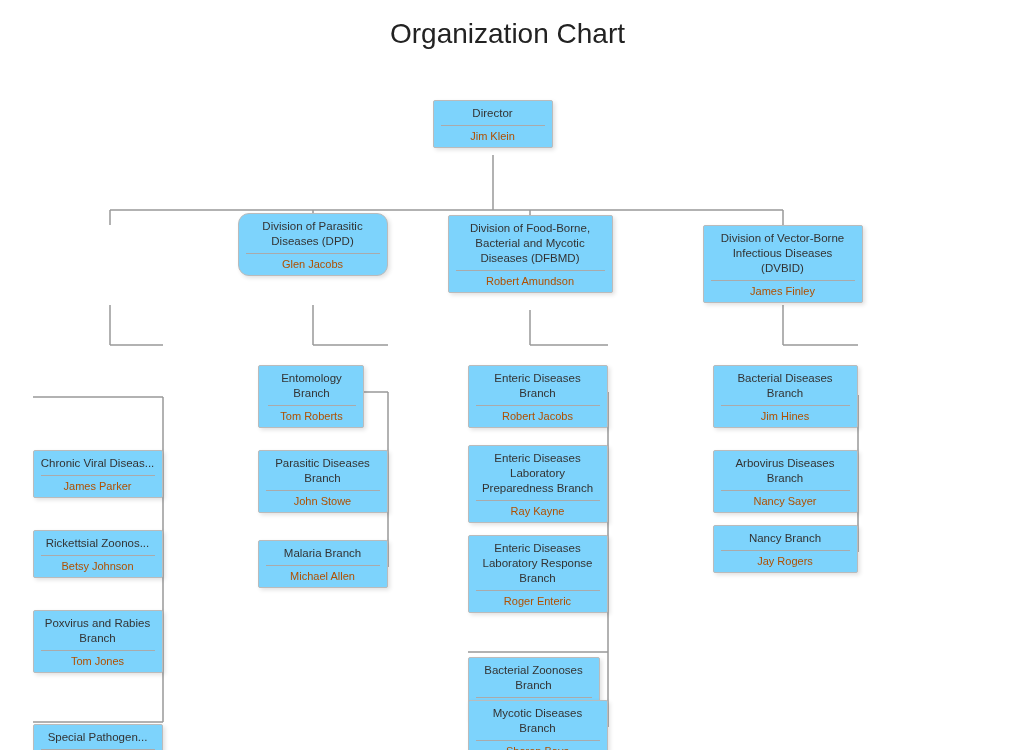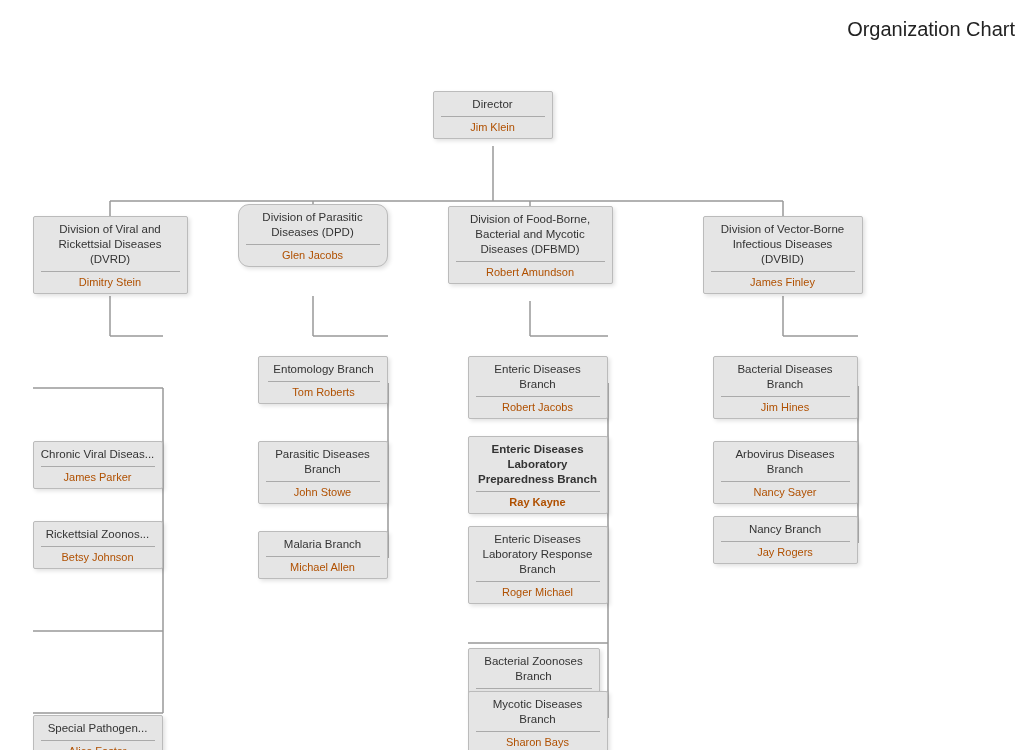--- a/index.html
+++ b/index.html
@@ -6,42 +6,42 @@
     body {
       background: #fff;
       font-family: Arial, sans-serif;
       font-size: 12px;
       color: #333;
       width: 1015px;
       min-height: 750px;
       overflow-x: hidden;
     }
     h1 {
-      text-align: right;
-      font-size: 20px;
+      text-align: center;
+      font-size: 28px;
       font-weight: normal;
       padding: 18px 0 10px 0;
       color: #222;
     }
     .chart-container {
       width: 100%;
       padding: 0 10px 20px 10px;
     }
 
     
     .org-chart {
       position: relative;
       width: 990px;
       margin: 0 auto;
     }
 
     
     .node-box {
       position: absolute;
-      background: #e5e5e5;
+      background: #7dd3fc;
       border: 1px solid #bbb;
       border-radius: 2px;
       text-align: center;
       padding: 5px 7px;
       box-shadow: 2px 2px 4px rgba(0,0,0,0.12);
     }
     .node-box .ntitle {
       font-size: 11.5px;
       color: #333;
       line-height: 1.3;
@@ -125,25 +125,20 @@
       <line x1="700" y1="417" x2="845" y2="417"></line>
       <line x1="700" y1="492" x2="845" y2="492"></line>
     </svg>
 
     <div class="node-box" style="left:420px; top:40px; width:120px;">
       <div class="ntitle">Director</div>
       <hr>
       <div class="nname">Jim Klein</div>
     </div>
 
-    <div class="node-box" style="left:20px; top:165px; width:155px;">
-      <div class="ntitle">Division of Viral and Rickettsial Diseases (DVRD)</div>
-      <hr>
-      <div class="nname">Dimitry Stein</div>
-    </div>
 
     <div class="node-box" style="left:225px; top:153px; width:150px;border-radius:11px;">
       <div class="ntitle">Division of Parasitic Diseases (DPD)</div>
       <hr>
       <div class="nname">Glen Jacobs</div>
     </div>
 
     <div class="node-box" style="left:435px; top:155px; width:165px;">
       <div class="ntitle">Division of Food-Borne, Bacterial and Mycotic Diseases (DFBMD)</div>
       <hr>
@@ -162,28 +157,33 @@
       <hr>
       <div class="nname">James Parker</div>
     </div>
 
     <div class="node-box" style="left:20px; top:470px; width:130px;">
       <div class="ntitle">Rickettsial Zoonos...</div>
       <hr>
       <div class="nname">Betsy Johnson</div>
     </div>
 
+    <div class="node-box" style="left:20px; top:550px; width:130px;">
+      <div class="ntitle">Poxvirus and Rabies Branch</div>
+      <hr>
+      <div class="nname">Tom Jones</div>
+    </div>
 
     <div class="node-box" style="left:20px; top:664px; width:130px;">
       <div class="ntitle">Special Pathogen...</div>
       <hr>
       <div class="nname">Alice Foster</div>
     </div>
 
-    <div class="node-box" style="left:245px; top:305px; width:130px;padding-left:9px;">
+    <div class="node-box" style="left:245px; top:305px; width:106px;padding-left:9px;">
       <div class="ntitle">Entomology Branch</div>
       <hr>
       <div class="nname">Tom Roberts</div>
     </div>
 
     <div class="node-box" style="left:245px; top:390px; width:130px;">
       <div class="ntitle">Parasitic Diseases Branch</div>
       <hr>
       <div class="nname">John Stowe</div>
     </div>
@@ -193,30 +193,30 @@
       <hr>
       <div class="nname">Michael Allen</div>
     </div>
 
     <div class="node-box" style="left:455px; top:305px; width:140px;">
       <div class="ntitle">Enteric Diseases Branch</div>
       <hr>
       <div class="nname">Robert Jacobs</div>
     </div>
 
-    <div class="node-box" style="left:455px; top:385px; width:140px;font-weight:bold;">
+    <div class="node-box" style="left:455px; top:385px; width:140px;">
       <div class="ntitle">Enteric Diseases Laboratory Preparedness Branch</div>
       <hr>
       <div class="nname">Ray Kayne</div>
     </div>
 
     <div class="node-box" style="left:455px; top:475px; width:140px;">
       <div class="ntitle">Enteric Diseases Laboratory Response Branch</div>
       <hr>
-      <div class="nname">Roger Michael</div>
+      <div class="nname">Roger Enteric</div>
     </div>
 
     <div class="node-box" style="left:455px; top:597px; width:132px;">
       <div class="ntitle">Bacterial Zoonoses Branch</div>
       <hr>
       <div class="nname">John Finley</div>
     </div>
 
     <div class="node-box" style="left:455px; top:640px; width:140px;">
       <div class="ntitle">Mycotic Diseases Branch</div>

